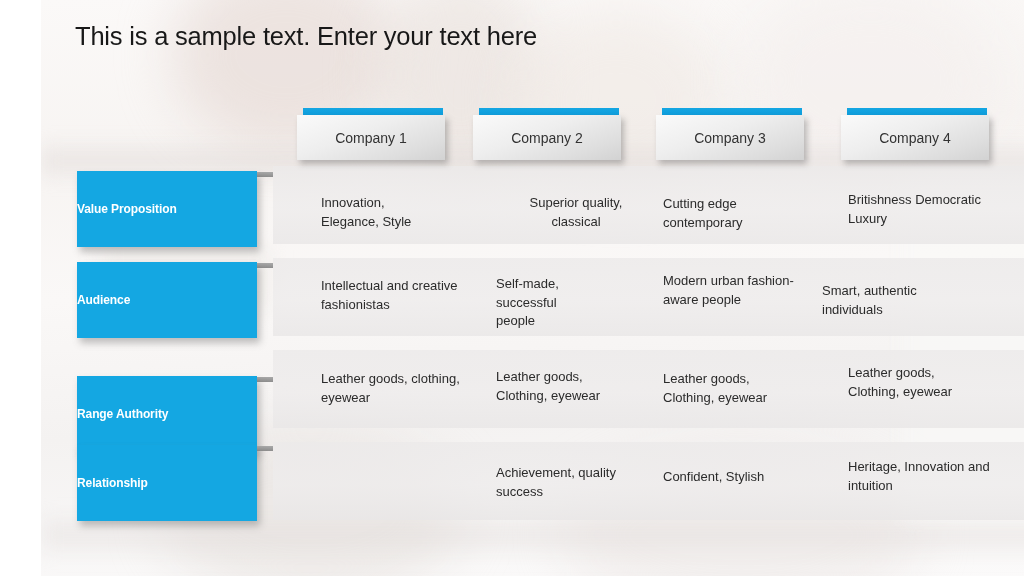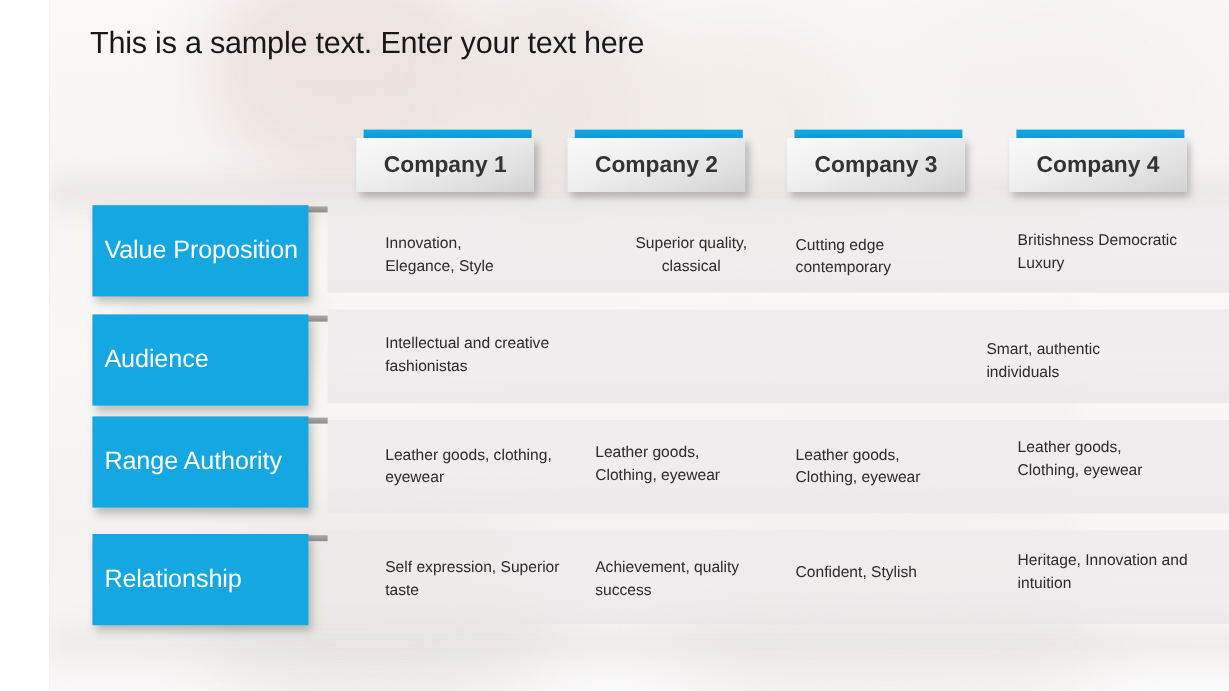--- a/index.html
+++ b/index.html
@@ -92,22 +92,22 @@
     top: 7px;
     right: 0;
     bottom: 0;
     background: linear-gradient(160deg, #fafafa 0%, #eeeeee 42%, #dedede 78%, #d2d2d2 100%);
     box-shadow: 3px 4px 6px rgba(90,90,90,.38);
     display: flex;
     align-items: center;
     justify-content: center;
   }
   .comp-head .plate span {
-    font-size: 19px;
-    font-weight: bold;
+    font-size: 14px;
+    font-weight: normal;
     color: #333333;
     letter-spacing: 0px;
   }
 
   
   .rowlabel {
     position: absolute;
     left: 36px;
     width: 180px;
     height: 76px;
@@ -122,24 +122,23 @@
   }
   .rowlabel .box {
     position: absolute;
     inset: 0;
     background: #14a7e2;
     box-shadow: 3px 5px 7px rgba(110,110,110,.42);
     display: flex;
     align-items: center;
   }
   .rowlabel .box span {
-    font-size: 21px;
-    font-weight: normal;
+    font-size: 12px;
+    font-weight: bold;
     color: #ffffff;
-    padding-left: 10px;
     letter-spacing: -0.1px;
   }
 
   
   .cell {
     position: absolute;
     font-size: 13px;
     line-height: 18.5px;
     color: #2b2b2b;
     white-space: pre-line;
@@ -202,21 +201,21 @@
     <div class="box">
       <span>Value Proposition</span>
     </div>
   </div>
   <div class="rowlabel" style="top:262px;">
     <div class="tab"></div>
     <div class="box">
       <span>Audience</span>
     </div>
   </div>
-  <div class="rowlabel" style="top:347px;">
+  <div class="rowlabel" style="top:376px;">
     <div class="tab"></div>
     <div class="box">
       <span>Range Authority</span>
     </div>
   </div>
   <div class="rowlabel" style="top:445px;">
     <div class="tab"></div>
     <div class="box">
       <span>Relationship</span>
     </div>
@@ -226,33 +225,36 @@
 Elegance, Style</div>
   <div class="cell" style="left:455px;top:194px;width:160px;text-align:center;">Superior quality,
 classical</div>
   <div class="cell" style="left:622px;top:195px;width:170px;">Cutting edge
 contemporary</div>
   <div class="cell" style="left:807px;top:191px;width:180px;">Britishness Democratic
 Luxury</div>
 
   <div class="cell" style="left:280px;top:277px;width:175px;">Intellectual and creative
 fashionistas</div>
+  <div class="cell" style="left:455px;top:275px;width:160px;">Self-made,
+successful
+people</div>
+  <div class="cell" style="left:622px;top:272px;width:165px;">Modern urban fashion-
+aware people</div>
   <div class="cell" style="left:781px;top:282px;width:175px;">Smart, authentic
 individuals</div>
 
   <div class="cell" style="left:280px;top:370px;width:175px;">Leather goods, clothing,
 eyewear</div>
   <div class="cell" style="left:455px;top:368px;width:165px;">Leather goods,
 Clothing, eyewear</div>
   <div class="cell" style="left:622px;top:370px;width:165px;">Leather goods,
 Clothing, eyewear</div>
   <div class="cell" style="left:807px;top:364px;width:175px;">Leather goods,
 Clothing, eyewear</div>
 
-  <div class="cell" style="left:280px;top:464px;width:180px;">Self expression, Superior
-taste</div>
   <div class="cell" style="left:455px;top:464px;width:165px;">Achievement, quality
 success</div>
   <div class="cell" style="left:622px;top:468px;width:165px;">Confident, Stylish</div>
   <div class="cell" style="left:807px;top:458px;width:180px;">Heritage, Innovation and
 intuition</div>
 
 </div>
 
 </body></html>

